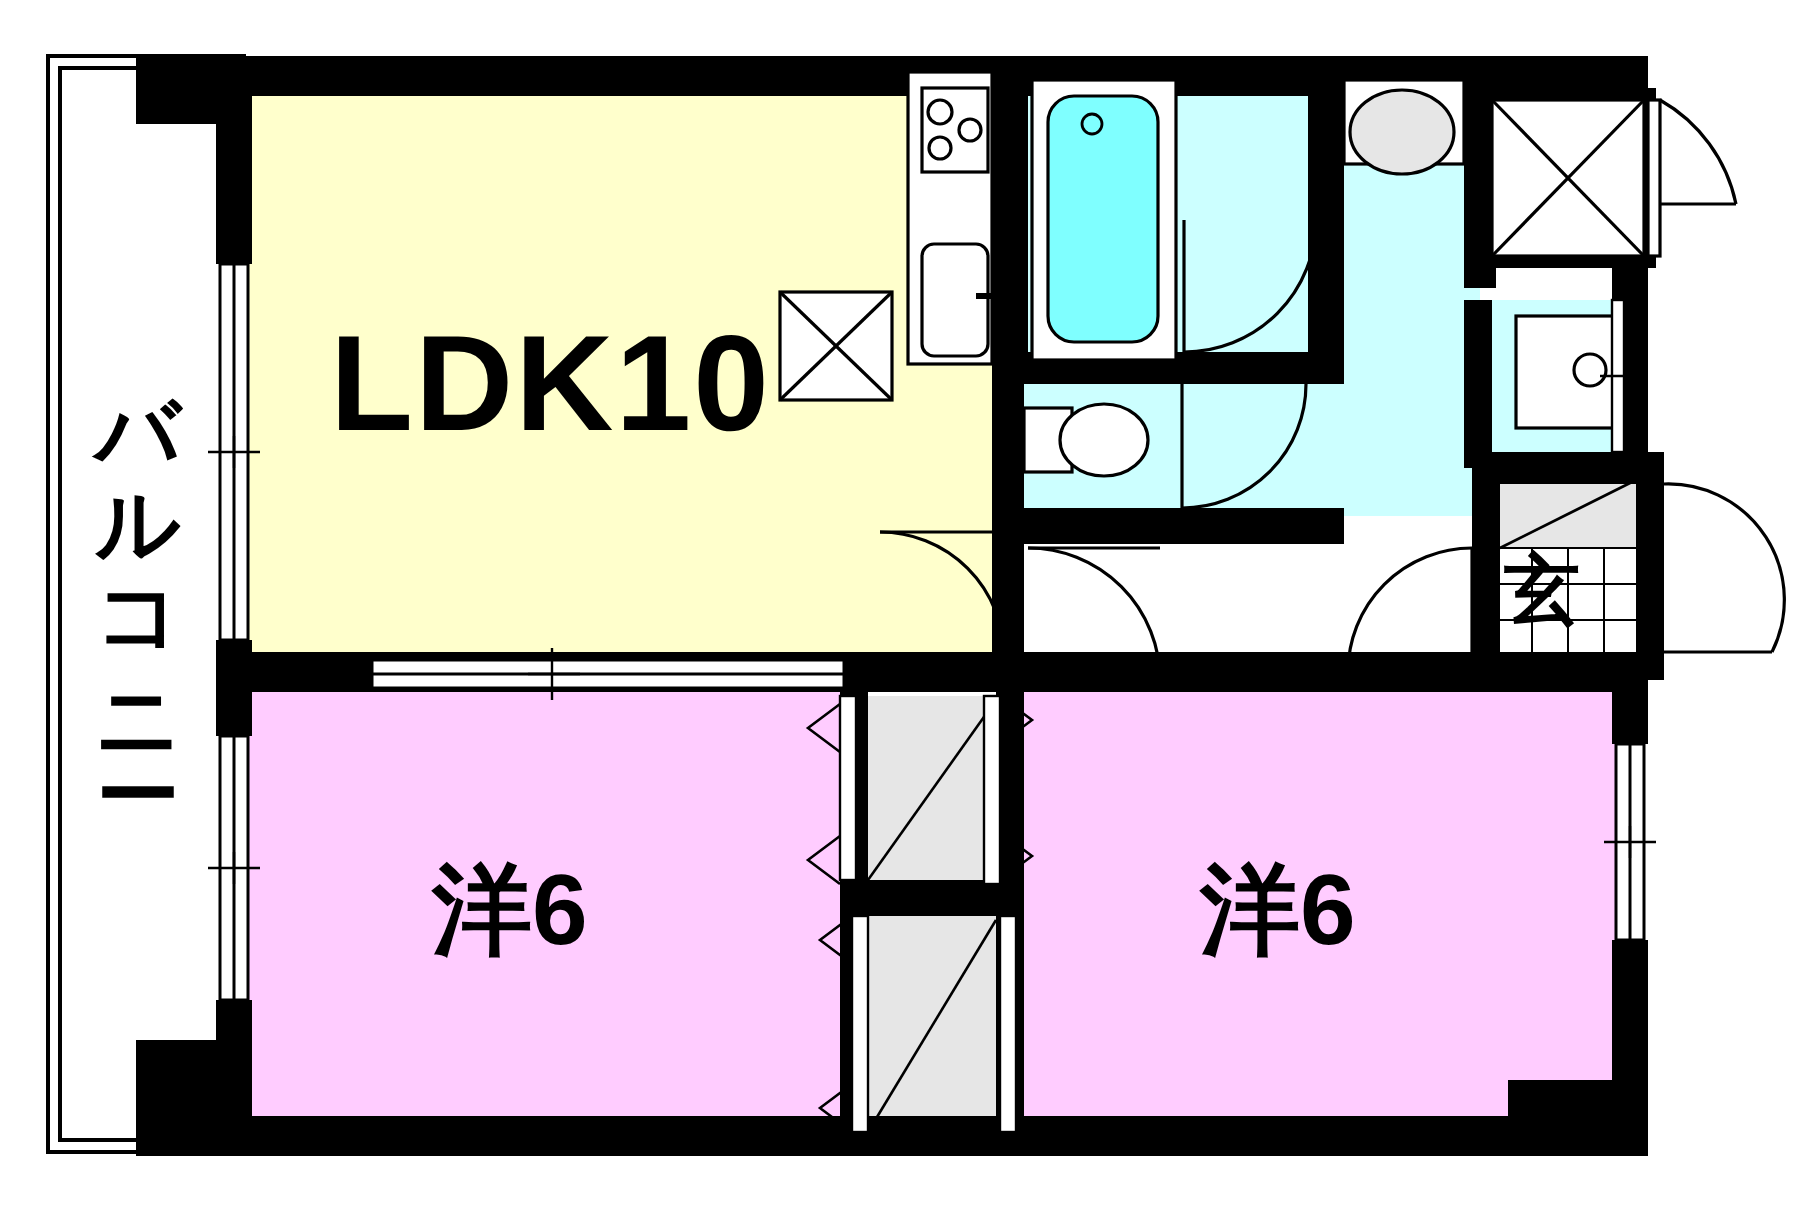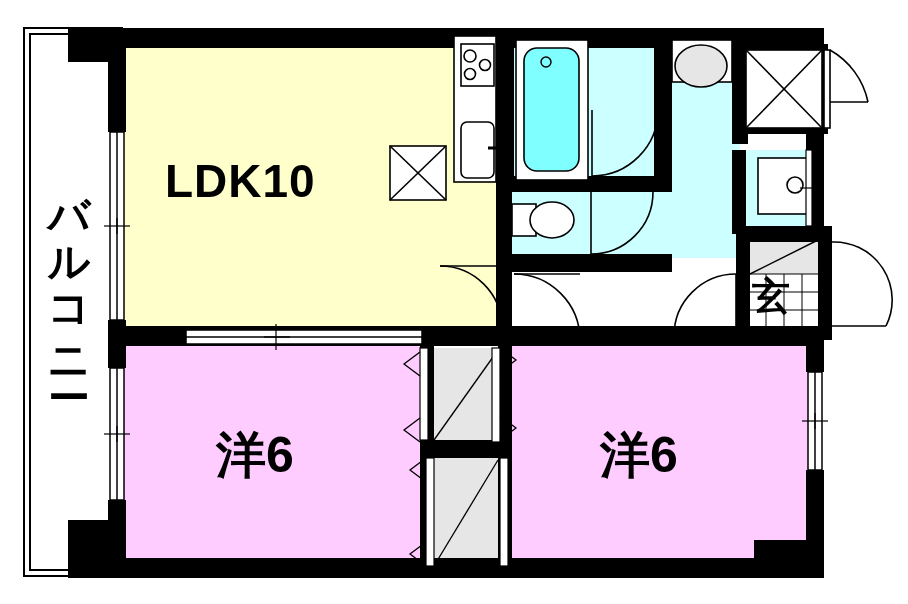--- a/index.html
+++ b/index.html
@@ -27,21 +27,21 @@
     font-family: "Liberation Sans", sans-serif;
     font-weight: bold;
     color: #000000;
     white-space: nowrap;
     line-height: 1;
     user-select: none;
   }
   #label-ldk {
     left: 165px;
     top: 158px;
-    font-size: 46px;
+    font-size: 68px;
     letter-spacing: 1px;
   }
   #label-yo-left {
     left: 216px;
     top: 430px;
     font-size: 50px;
   }
   #label-yo-right {
     left: 600px;
     top: 430px;

